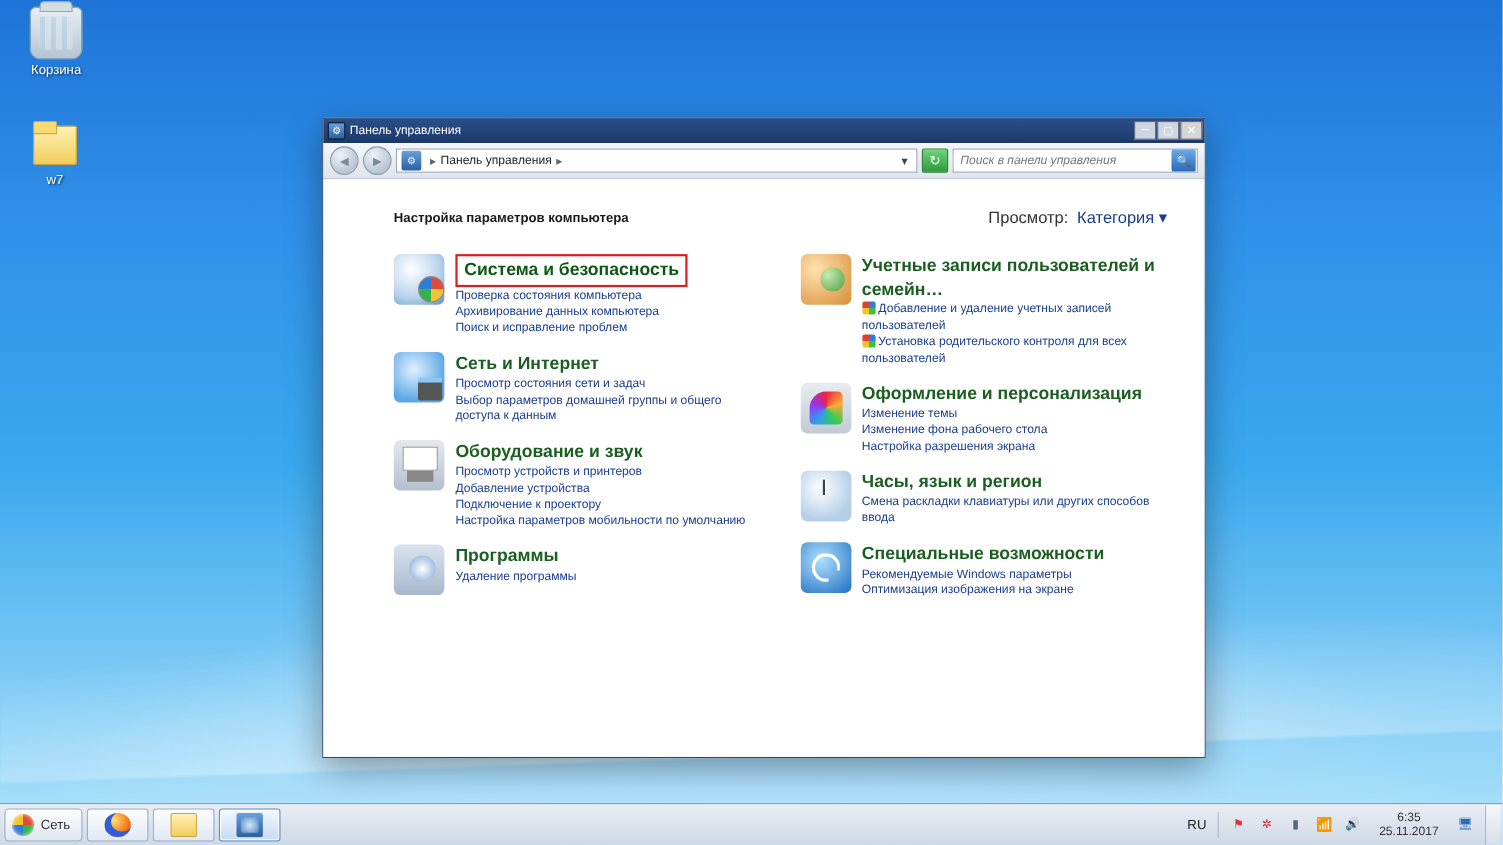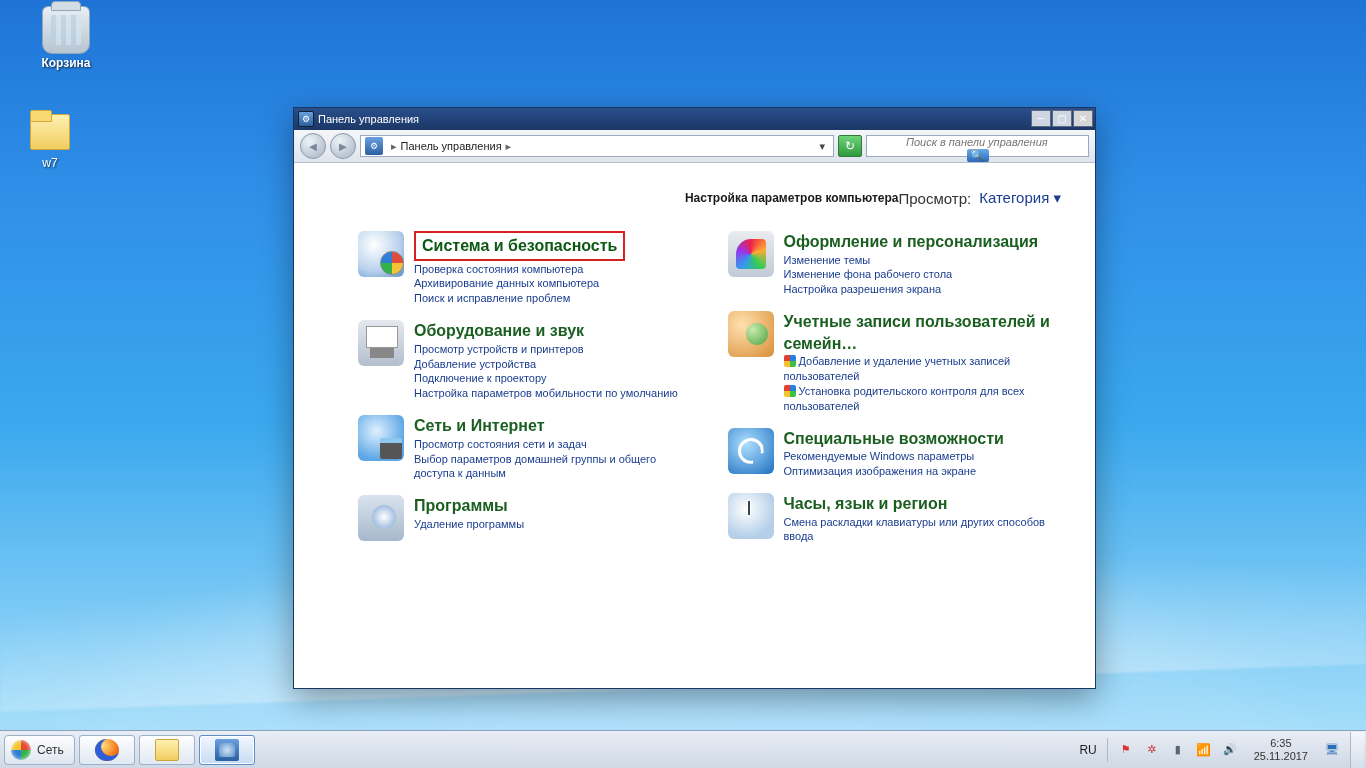--- a/index.html
+++ b/index.html
@@ -37,27 +37,27 @@
 .win-controls .wc:last-child { background:#d6d6d6; }
 
 
 .nav { height:33px; background:linear-gradient(#f4f6f9,#dfe5ed); border-bottom:1px solid #b7c0cd; display:flex; align-items:center; padding:0 6px; gap:4px; }
 .navbtn { width:26px; height:26px; border-radius:50%; background:radial-gradient(circle at 35% 30%, #eef3f8, #b9c5d3 70%); border:1px solid #8a98aa; display:flex; align-items:center; justify-content:center; color:#7b8898; cursor:pointer; font-size:13px; }
 .addr { flex:1; height:22px; border:1px solid #9aa9bd; background:#fff; display:flex; align-items:center; font-size:11px; color:#222; }
 .addr .cp-ico { width:18px; height:18px; margin:0 4px; background:linear-gradient(#6aa0df,#2a5fa0); border-radius:2px; display:flex; align-items:center; justify-content:center; color:#fff; font-size:9px; }
 .addr .sep { padding:0 4px; color:#666; }
 .addr .drop { margin-left:auto; padding:0 8px; color:#444; }
 .refresh { width:24px; height:22px; border:1px solid #2e7a36; background:linear-gradient(#6fd37a,#2e9a3c); border-radius:2px; color:#fff; display:flex; align-items:center; justify-content:center; font-size:12px; cursor:pointer; }
-.search { width:223px; height:22px; border:1px solid #9aa9bd; background:#fff; display:flex; align-items:center;flex-direction:column; }
+.search { width:223px; height:22px; border:1px solid #9aa9bd; background:#fff; display:flex; align-items:center; }
 .search input { flex:1; border:0; outline:0; font-size:11px; padding:0 6px; color:#777; font-style:italic; }
 .search .go { width:22px; height:20px; margin:1px; background:linear-gradient(#6aa9ea,#2a69b8); border-radius:2px; color:#fff; display:flex; align-items:center; justify-content:center; font-size:11px; cursor:pointer; }
 
 
 .content { position:absolute; top:55px; bottom:0; left:0; right:0; background:#fff; padding:26px 34px 10px 64px; overflow:auto; }
-.head-row { display:flex; align-items:center; justify-content:flex-end; margin-bottom:24px; }
+.head-row { display:flex; align-items:center; justify-content:space-between; margin-bottom:24px; }
 .page-head { font-size:12px; font-weight:bold; color:#1a1a1a; }
 .view-sel { font-size:15px; color:#333; display:flex; align-items:center; gap:8px; }
 .view-sel .val { color:#1a3d8f; cursor:pointer; }
 
 .cols { display:flex; gap:36px; }
 .col { flex:1; display:flex; flex-direction:column; gap:14px; }
 .cat { display:flex; gap:10px; }
 .cat .ico { width:46px; height:46px; flex-shrink:0; border-radius:6px; }
 .cat-body { font-size:11px; line-height:1.35; }
 .cat-title { color:#1a5e20; font-weight:bold; font-size:16px; cursor:pointer; display:inline-block; }
@@ -102,21 +102,21 @@
 .tray .sep { width:1px; height:24px; background:#aeb9c7; }
 .tray .ticon { width:16px; height:16px; display:flex; align-items:center; justify-content:center; cursor:pointer; }
 .tray .clock { text-align:center; line-height:1.15; padding:0 6px; cursor:pointer; }
 .tray .showdesk { width:14px; height:36px; border-left:1px solid #aeb9c7; background:linear-gradient(#f4f7fb,#d7dfe9); cursor:pointer; }
 </style>
 </head>
 <body>
 
 <div class="stripe"></div>
 
-<div class="desktop-icon recycle" style="left:26px; top:6px;font-weight:bold;">
+<div class="desktop-icon recycle" style="left:11px; top:6px;">
   <div class="glyph"></div>
   <div class="label">Корзина</div>
 </div>
 <div class="desktop-icon folder" style="left:10px; top:106px;">
   <div class="glyph"></div>
   <div class="label">w7</div>
 </div>
 
 <div class="win">
   <div class="win-title">
@@ -161,77 +161,77 @@
         <div class="cat">
           <div class="ico ico-sys"></div>
           <div class="cat-body">
             <span class="cat-title highlight">Система и безопасность</span>
             <span class="cat-link">Проверка состояния компьютера</span>
             <span class="cat-link">Архивирование данных компьютера</span>
             <span class="cat-link">Поиск и исправление проблем</span>
           </div>
         </div>
         <div class="cat">
+          <div class="ico ico-net"></div>
+          <div class="cat-body">
+            <span class="cat-title">Сеть и Интернет</span>
+            <span class="cat-link">Просмотр состояния сети и задач</span>
+            <span class="cat-link">Выбор параметров домашней группы и общего доступа к данным</span>
+          </div>
+        </div>
+        <div class="cat">
           <div class="ico ico-hw"></div>
           <div class="cat-body">
             <span class="cat-title">Оборудование и звук</span>
             <span class="cat-link">Просмотр устройств и принтеров</span>
             <span class="cat-link">Добавление устройства</span>
             <span class="cat-link">Подключение к проектору</span>
             <span class="cat-link">Настройка параметров мобильности по умолчанию</span>
           </div>
         </div>
         <div class="cat">
-          <div class="ico ico-net"></div>
-          <div class="cat-body">
-            <span class="cat-title">Сеть и Интернет</span>
-            <span class="cat-link">Просмотр состояния сети и задач</span>
-            <span class="cat-link">Выбор параметров домашней группы и общего доступа к данным</span>
-          </div>
-        </div>
-        <div class="cat">
           <div class="ico ico-prog"></div>
           <div class="cat-body">
             <span class="cat-title">Программы</span>
             <span class="cat-link">Удаление программы</span>
           </div>
         </div>
       </div>
 
       <div class="col">
+        <div class="cat">
+          <div class="ico ico-user"></div>
+          <div class="cat-body">
+            <span class="cat-title">Учетные записи пользователей и семейн…</span>
+            <span class="cat-link"><span class="shield"></span><span>Добавление и удаление учетных записей пользователей</span></span>
+            <span class="cat-link"><span class="shield"></span><span>Установка родительского контроля для всех пользователей</span></span>
+          </div>
+        </div>
         <div class="cat">
           <div class="ico ico-pers"></div>
           <div class="cat-body">
             <span class="cat-title">Оформление и персонализация</span>
             <span class="cat-link">Изменение темы</span>
             <span class="cat-link">Изменение фона рабочего стола</span>
             <span class="cat-link">Настройка разрешения экрана</span>
           </div>
         </div>
         <div class="cat">
-          <div class="ico ico-user"></div>
-          <div class="cat-body">
-            <span class="cat-title">Учетные записи пользователей и семейн…</span>
-            <span class="cat-link"><span class="shield"></span><span>Добавление и удаление учетных записей пользователей</span></span>
-            <span class="cat-link"><span class="shield"></span><span>Установка родительского контроля для всех пользователей</span></span>
+          <div class="ico ico-clock"></div>
+          <div class="cat-body">
+            <span class="cat-title">Часы, язык и регион</span>
+            <span class="cat-link">Смена раскладки клавиатуры или других способов ввода</span>
           </div>
         </div>
         <div class="cat">
           <div class="ico ico-ease"></div>
           <div class="cat-body">
             <span class="cat-title">Специальные возможности</span>
             <span class="cat-link">Рекомендуемые Windows параметры</span>
             <span class="cat-link">Оптимизация изображения на экране</span>
-          </div>
-        </div>
-        <div class="cat">
-          <div class="ico ico-clock"></div>
-          <div class="cat-body">
-            <span class="cat-title">Часы, язык и регион</span>
-            <span class="cat-link">Смена раскладки клавиатуры или других способов ввода</span>
           </div>
         </div>
       </div>
     </div>
   </div>
 </div>
 
 <div class="taskbar">
   <div class="start">
     <span class="orb"></span>

